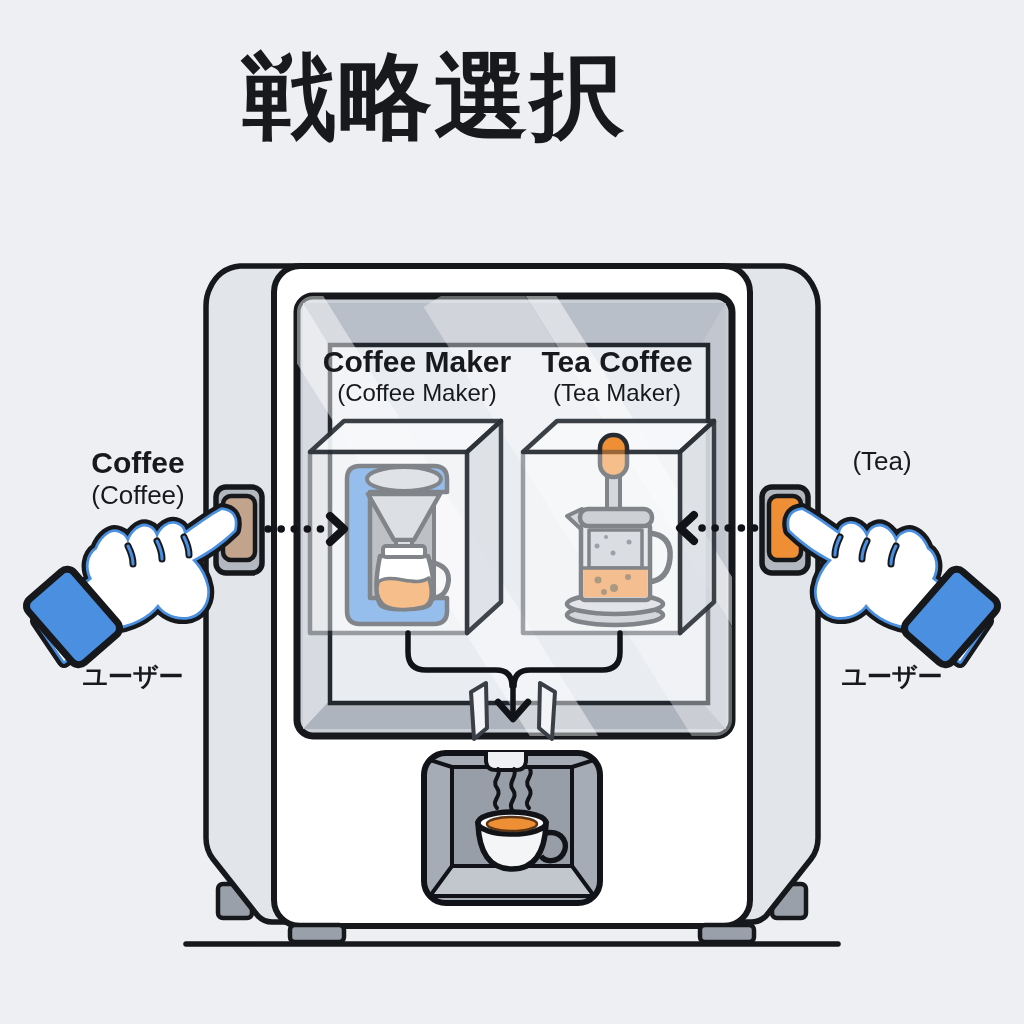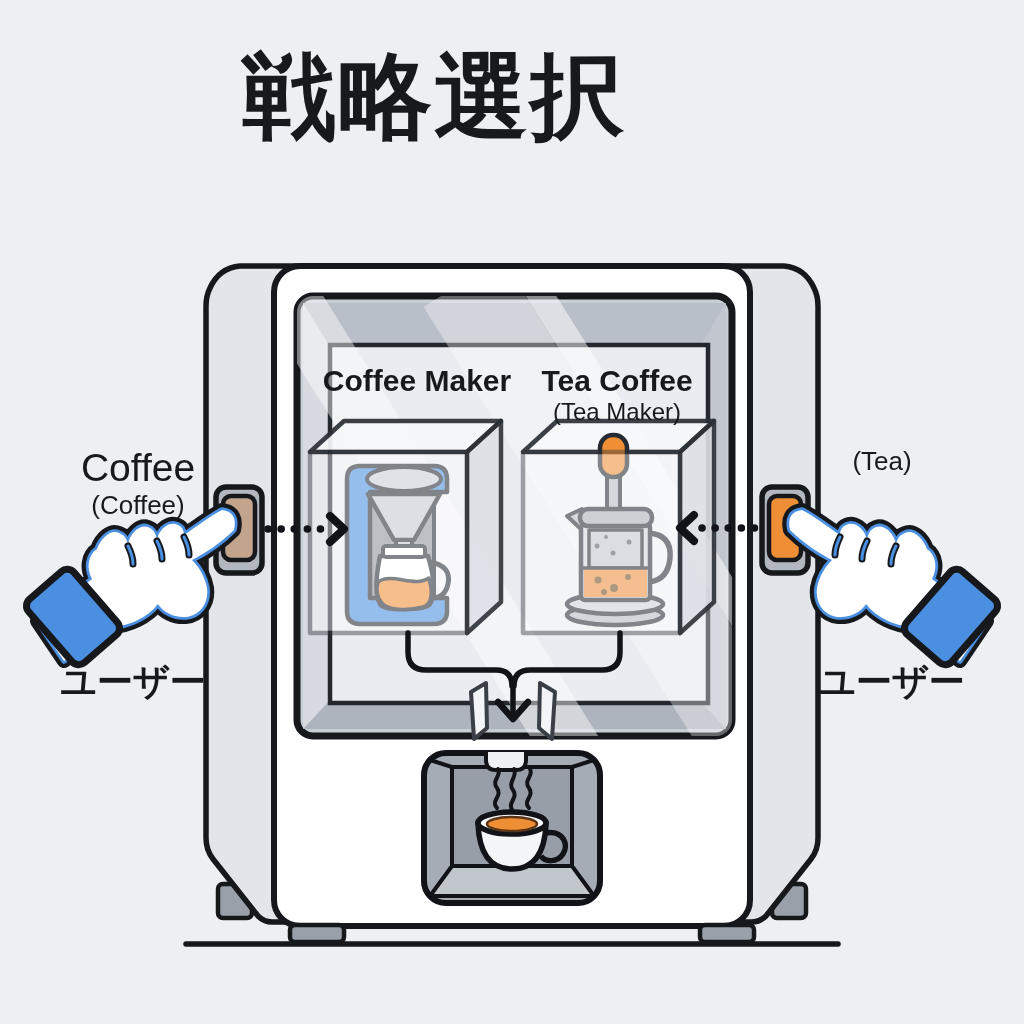--- a/index.html
+++ b/index.html
@@ -11,31 +11,31 @@
   }
   .stage{position:absolute;inset:0;width:868px;height:1024px;}
   svg{position:absolute;inset:0;display:block;}
   .txt{position:absolute;text-align:center;line-height:1.12;white-space:nowrap;}
   .title{
     left:0;right:0;top:44px;font-size:94px;font-weight:800;letter-spacing:2px;
   }
   .subtitle{
     left:0;right:0;top:160px;font-size:46px;font-weight:800;letter-spacing:1px;
   }
-  .unit-label{top:364px;width:220px;text-align:center;}
+  .unit-label{top:345px;width:220px;text-align:center;}
   .unit-label .main{font-size:30px;font-weight:700;}
   .unit-label .sub{font-size:24px;font-weight:400;margin-top:1px;}
   .coffee-unit{left:307px;}
   .tea-unit{left:507px;}
   .option-label{top:446px;width:200px;}
-  .option-label .main{font-size:39px;font-weight:400;}
+  .option-label .main{font-size:30px;font-weight:700;}
   .option-label .sub{font-size:26px;font-weight:400;margin-top:1px;}
   .coffee-option{left:38px;}
   .tea-option{left:782px;}
-  .user-label{top:662px;width:200px;font-size:36px;font-weight:700;}
+  .user-label{top:662px;width:200px;font-size:25px;font-weight:700;}
   .user-left{left:33px;}
   .user-right{left:792px;}
 </style>
 </head>
 <body>
 
 <div class="stage">
 
 <svg viewBox="0 0 1024 1024" width="1024" height="1024">
   <defs>
@@ -218,20 +218,21 @@
     <use href="#hand-unit"></use>
   </g>
 
   <path d="M 186 944 H 838" stroke="#16181c" stroke-width="5.5" stroke-linecap="round"></path>
 </svg>
 
 <div class="txt title">戦略選択</div>
 
 <div class="txt unit-label coffee-unit">
   <div class="main">Coffee Maker</div>
+  <div class="sub">(Coffee Maker)</div>
 </div>
 <div class="txt unit-label tea-unit">
   <div class="main">Tea Coffee</div>
   <div class="sub">(Tea Maker)</div>
 </div>
 
 <div class="txt option-label coffee-option">
   <div class="main">Coffee</div>
   <div class="sub">(Coffee)</div>
 </div>

